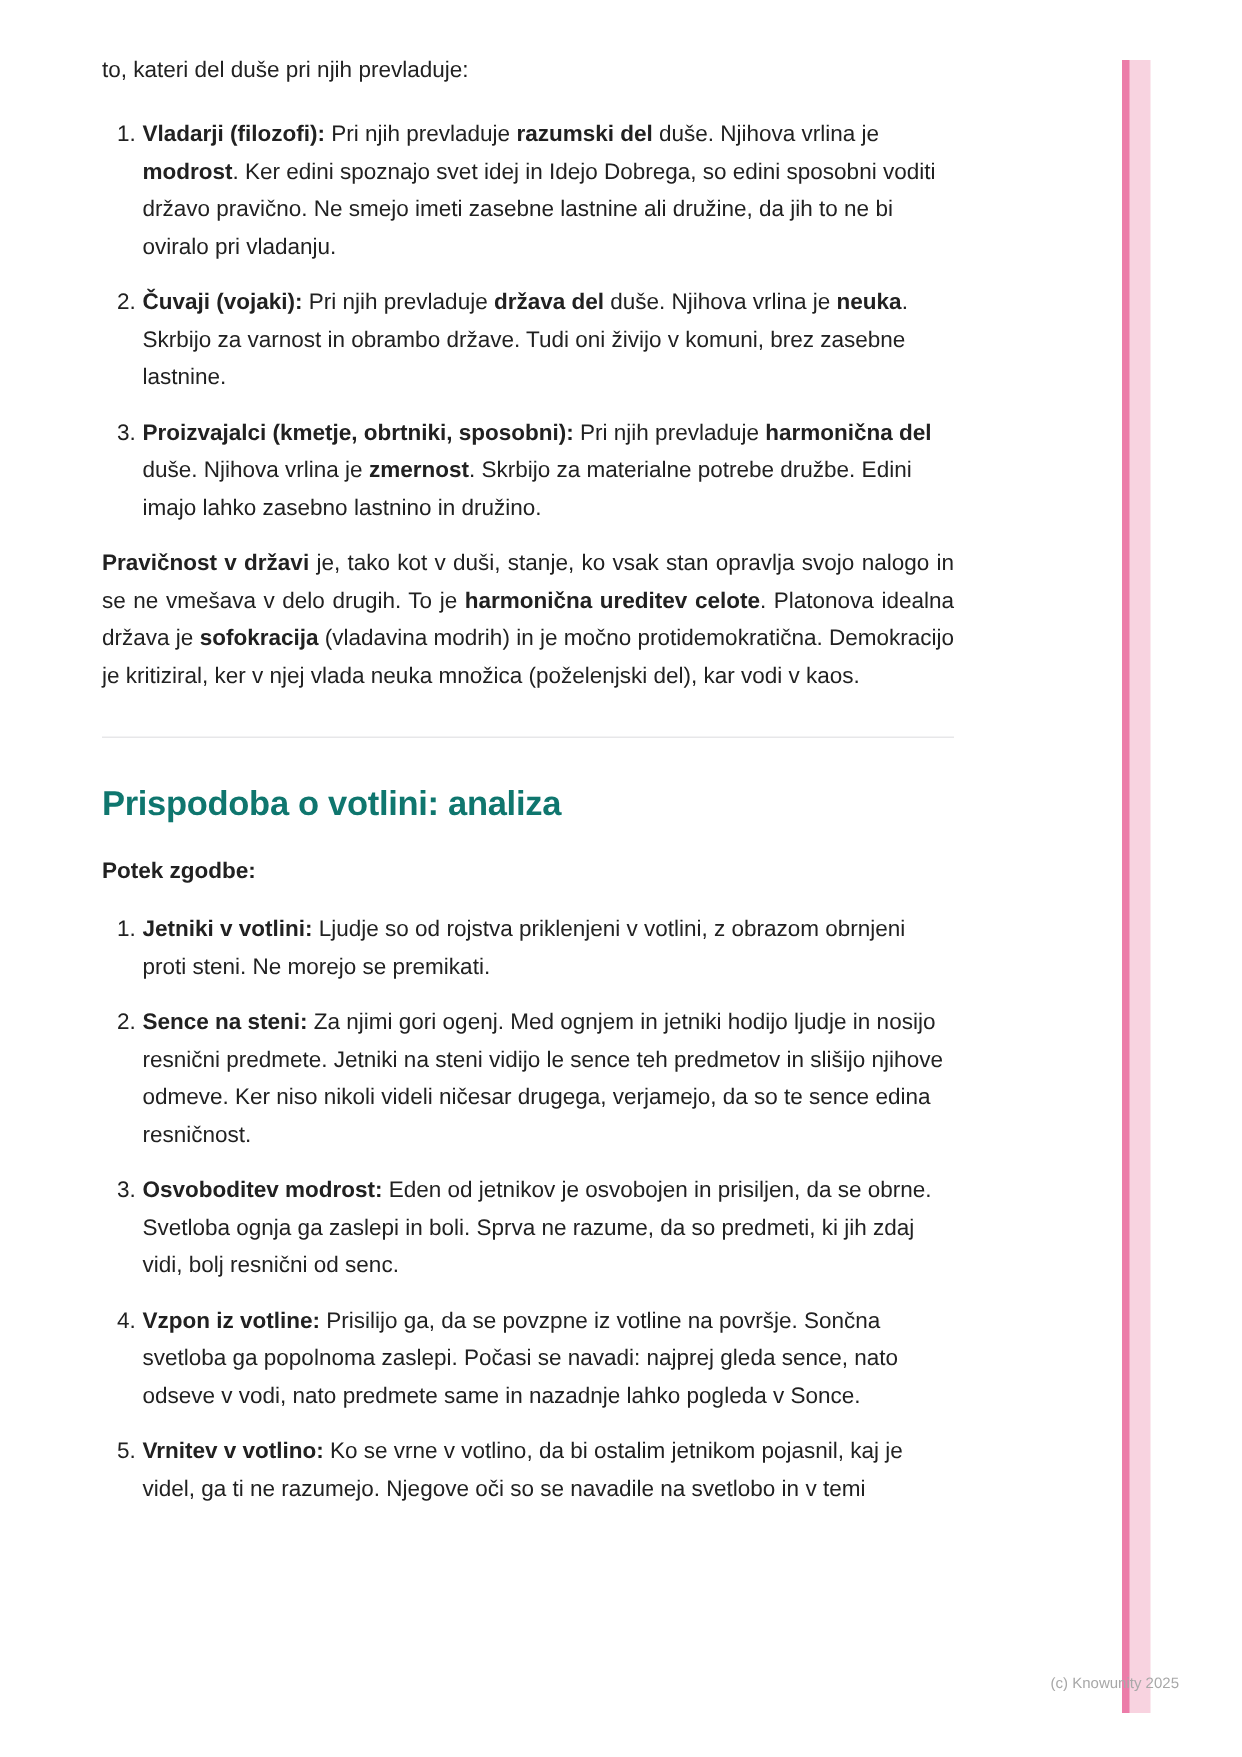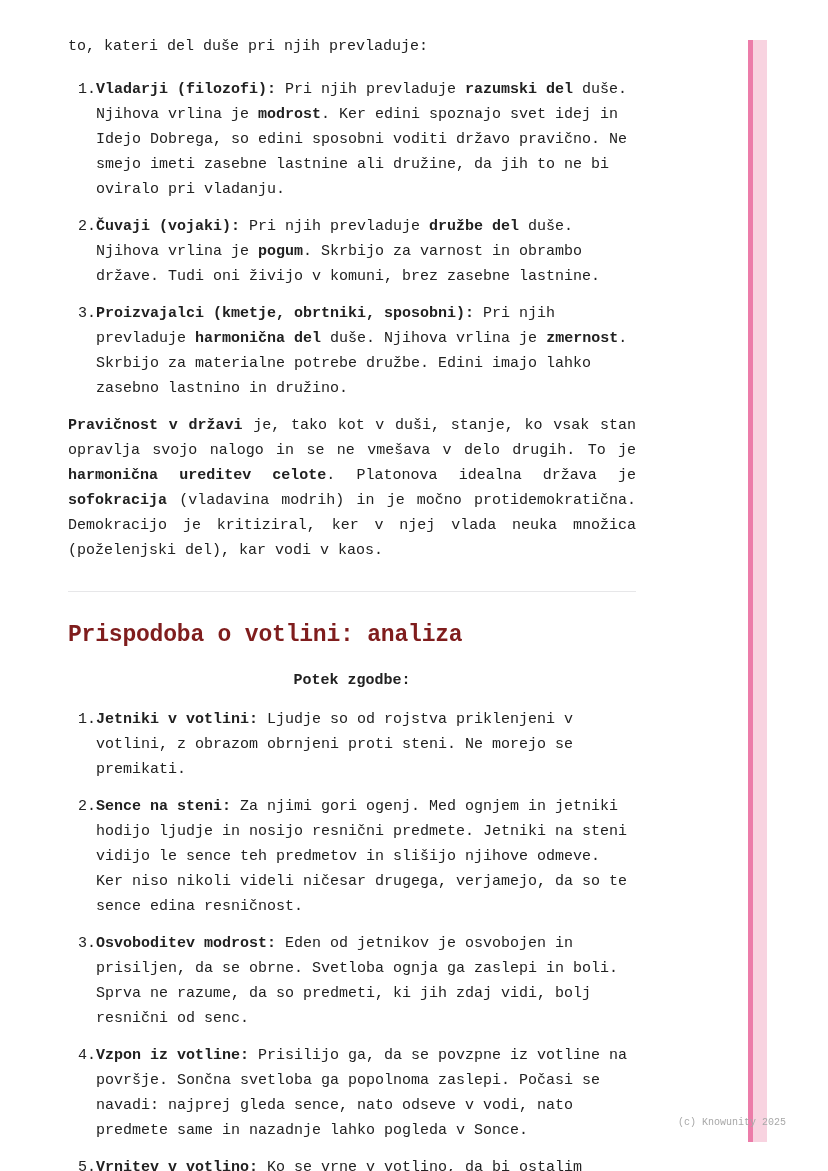--- a/index.html
+++ b/index.html
@@ -5,21 +5,21 @@
   html, body {
     margin: 0;
     padding: 0;
     background: #ffffff;
   }
   .page {
     position: relative;
     width: 828px;
     height: 1171px;
     background: #ffffff;
-    font-family: Liberation Mono, monospace;
+    font-family: Liberation Sans, sans-serif;
     color: #212121;
     overflow: hidden;
   }
   .content {
     position: absolute;
     left: 68px;
     top: 34px;
     width: 568px;
     font-size: 15px;
     line-height: 25px;
@@ -35,29 +35,29 @@
   .num-marker { flex: 0 0 17px; }
   .num-text { flex: 1 1 auto; }
 
   .divider {
     border: none;
     border-top: 1px solid #e7e7e9;
     margin: 28px 0 28px 0;
     width: 100%;
   }
   .pink-heading {
-    color: #7f1d1d;
+    color: #0f766e;
     font-size: 23px;
     line-height: 30px;
     font-weight: 700;
     margin: 0 0 18px 0;
     letter-spacing: -0.2px;
   }
   .section-intro { margin: 0 0 16px 0; }
-  .bold-label { font-weight: 700; margin: 0 0 14px 0; text-align: center; }
+  .bold-label { font-weight: 700; margin: 0 0 14px 0; }
 
   .pink-bar {
     position: absolute;
     top: 40px;
     right: 61px;
     width: 19px;
     height: 1102px;
     background: #f8d3e0;
     z-index: 1;
   }
@@ -88,21 +88,21 @@
 
     <p class="para">to, kateri del duše pri njih prevladuje:</p>
 
     <div class="num-list">
       <div class="num-item">
         <span class="num-marker">1.</span>
         <div class="num-text"><span class="b">Vladarji (filozofi):</span><span> Pri njih prevladuje </span><span class="b">razumski del</span><span> duše. Njihova vrlina je </span><span class="b">modrost</span><span>. Ker edini spoznajo svet idej in Idejo Dobrega, so edini sposobni voditi državo pravično. Ne smejo imeti zasebne lastnine ali družine, da jih to ne bi oviralo pri vladanju.</span></div>
       </div>
       <div class="num-item">
         <span class="num-marker">2.</span>
-        <div class="num-text"><span class="b">Čuvaji (vojaki):</span><span> Pri njih prevladuje </span><span class="b">družbe del</span><span> duše. Njihova vrlina je </span><span class="b">pogum</span><span>. Skrbijo za varnost in obrambo države. Tudi oni živijo v komuni, brez zasebne lastnine.</span></div>
+        <div class="num-text"><span class="b">Čuvaji (vojaki):</span><span> Pri njih prevladuje </span><span class="b">država del</span><span> duše. Njihova vrlina je </span><span class="b">neuka</span><span>. Skrbijo za varnost in obrambo države. Tudi oni živijo v komuni, brez zasebne lastnine.</span></div>
       </div>
       <div class="num-item">
         <span class="num-marker">3.</span>
         <div class="num-text"><span class="b">Proizvajalci (kmetje, obrtniki, sposobni):</span><span> Pri njih prevladuje </span><span class="b">harmonična del</span><span> duše. Njihova vrlina je </span><span class="b">zmernost</span><span>. Skrbijo za materialne potrebe družbe. Edini imajo lahko zasebno lastnino in družino.</span></div>
       </div>
     </div>
 
     <p class="para justified justice-para"><span class="b">Pravičnost v državi</span><span> je, tako kot v duši, stanje, ko vsak stan opravlja svojo nalogo in se ne vmešava v delo drugih. To je </span><span class="b">harmonična ureditev celote</span><span>. Platonova idealna država je </span><span class="b">sofokracija</span><span> (vladavina modrih) in je močno protidemokratična. Demokracijo je kritiziral, ker v njej vlada neuka množica (poželenjski del), kar vodi v kaos.</span></p>
 
     <hr class="divider">

